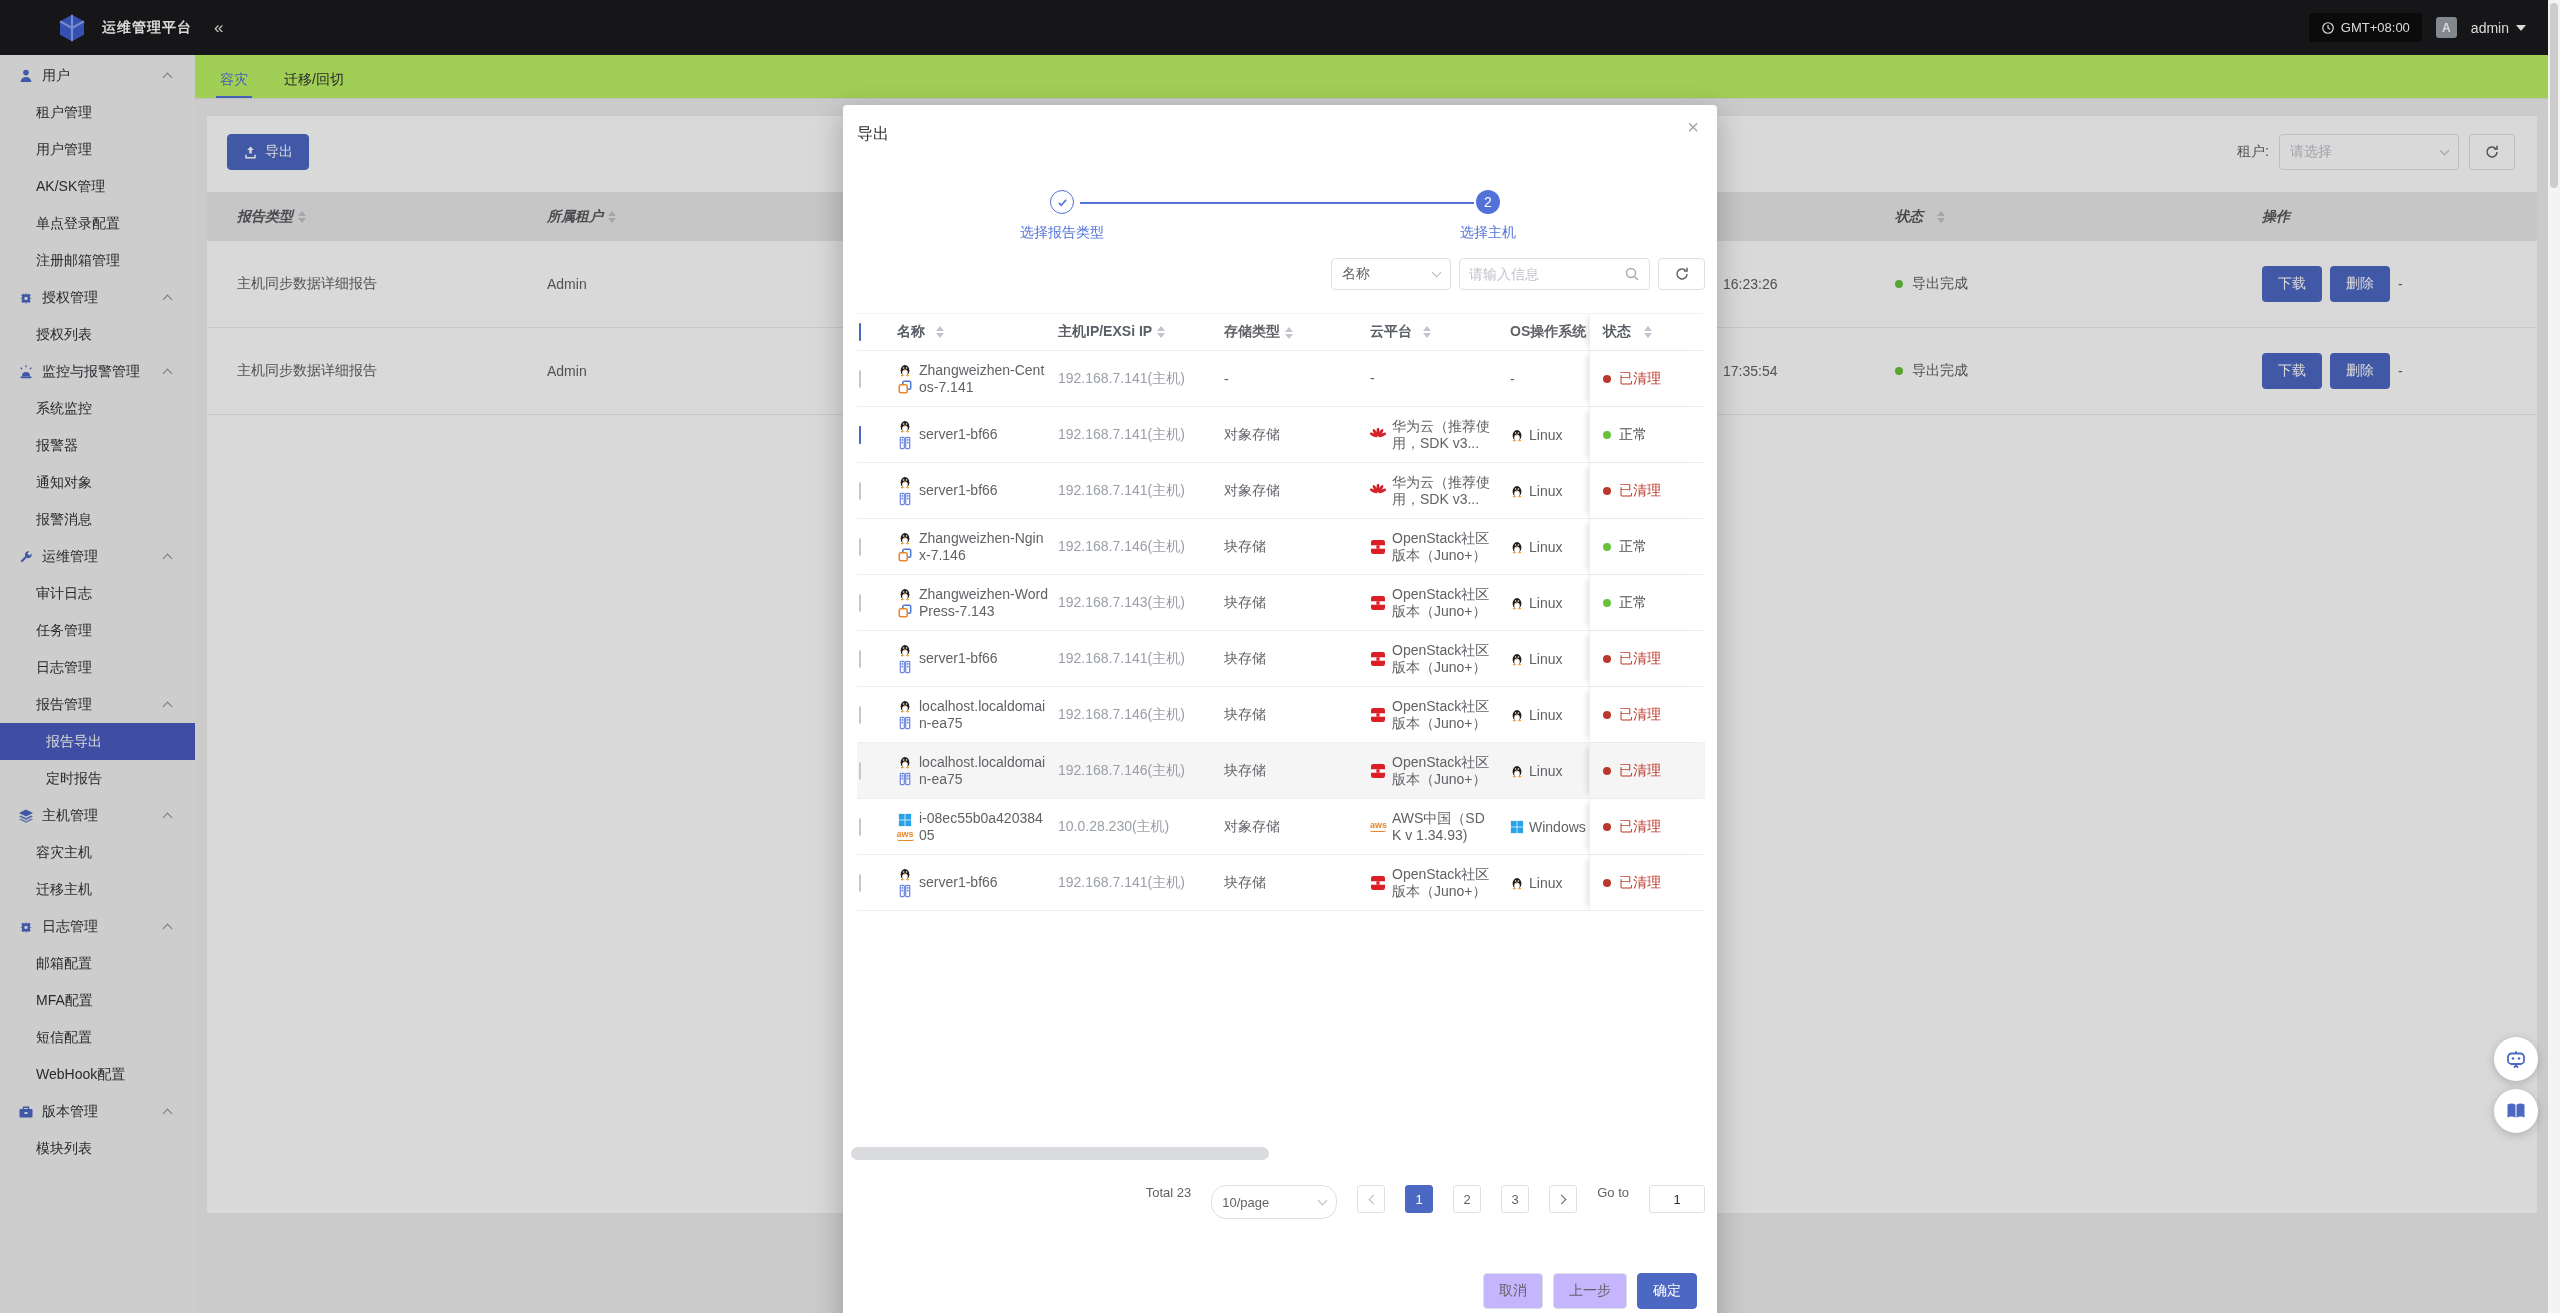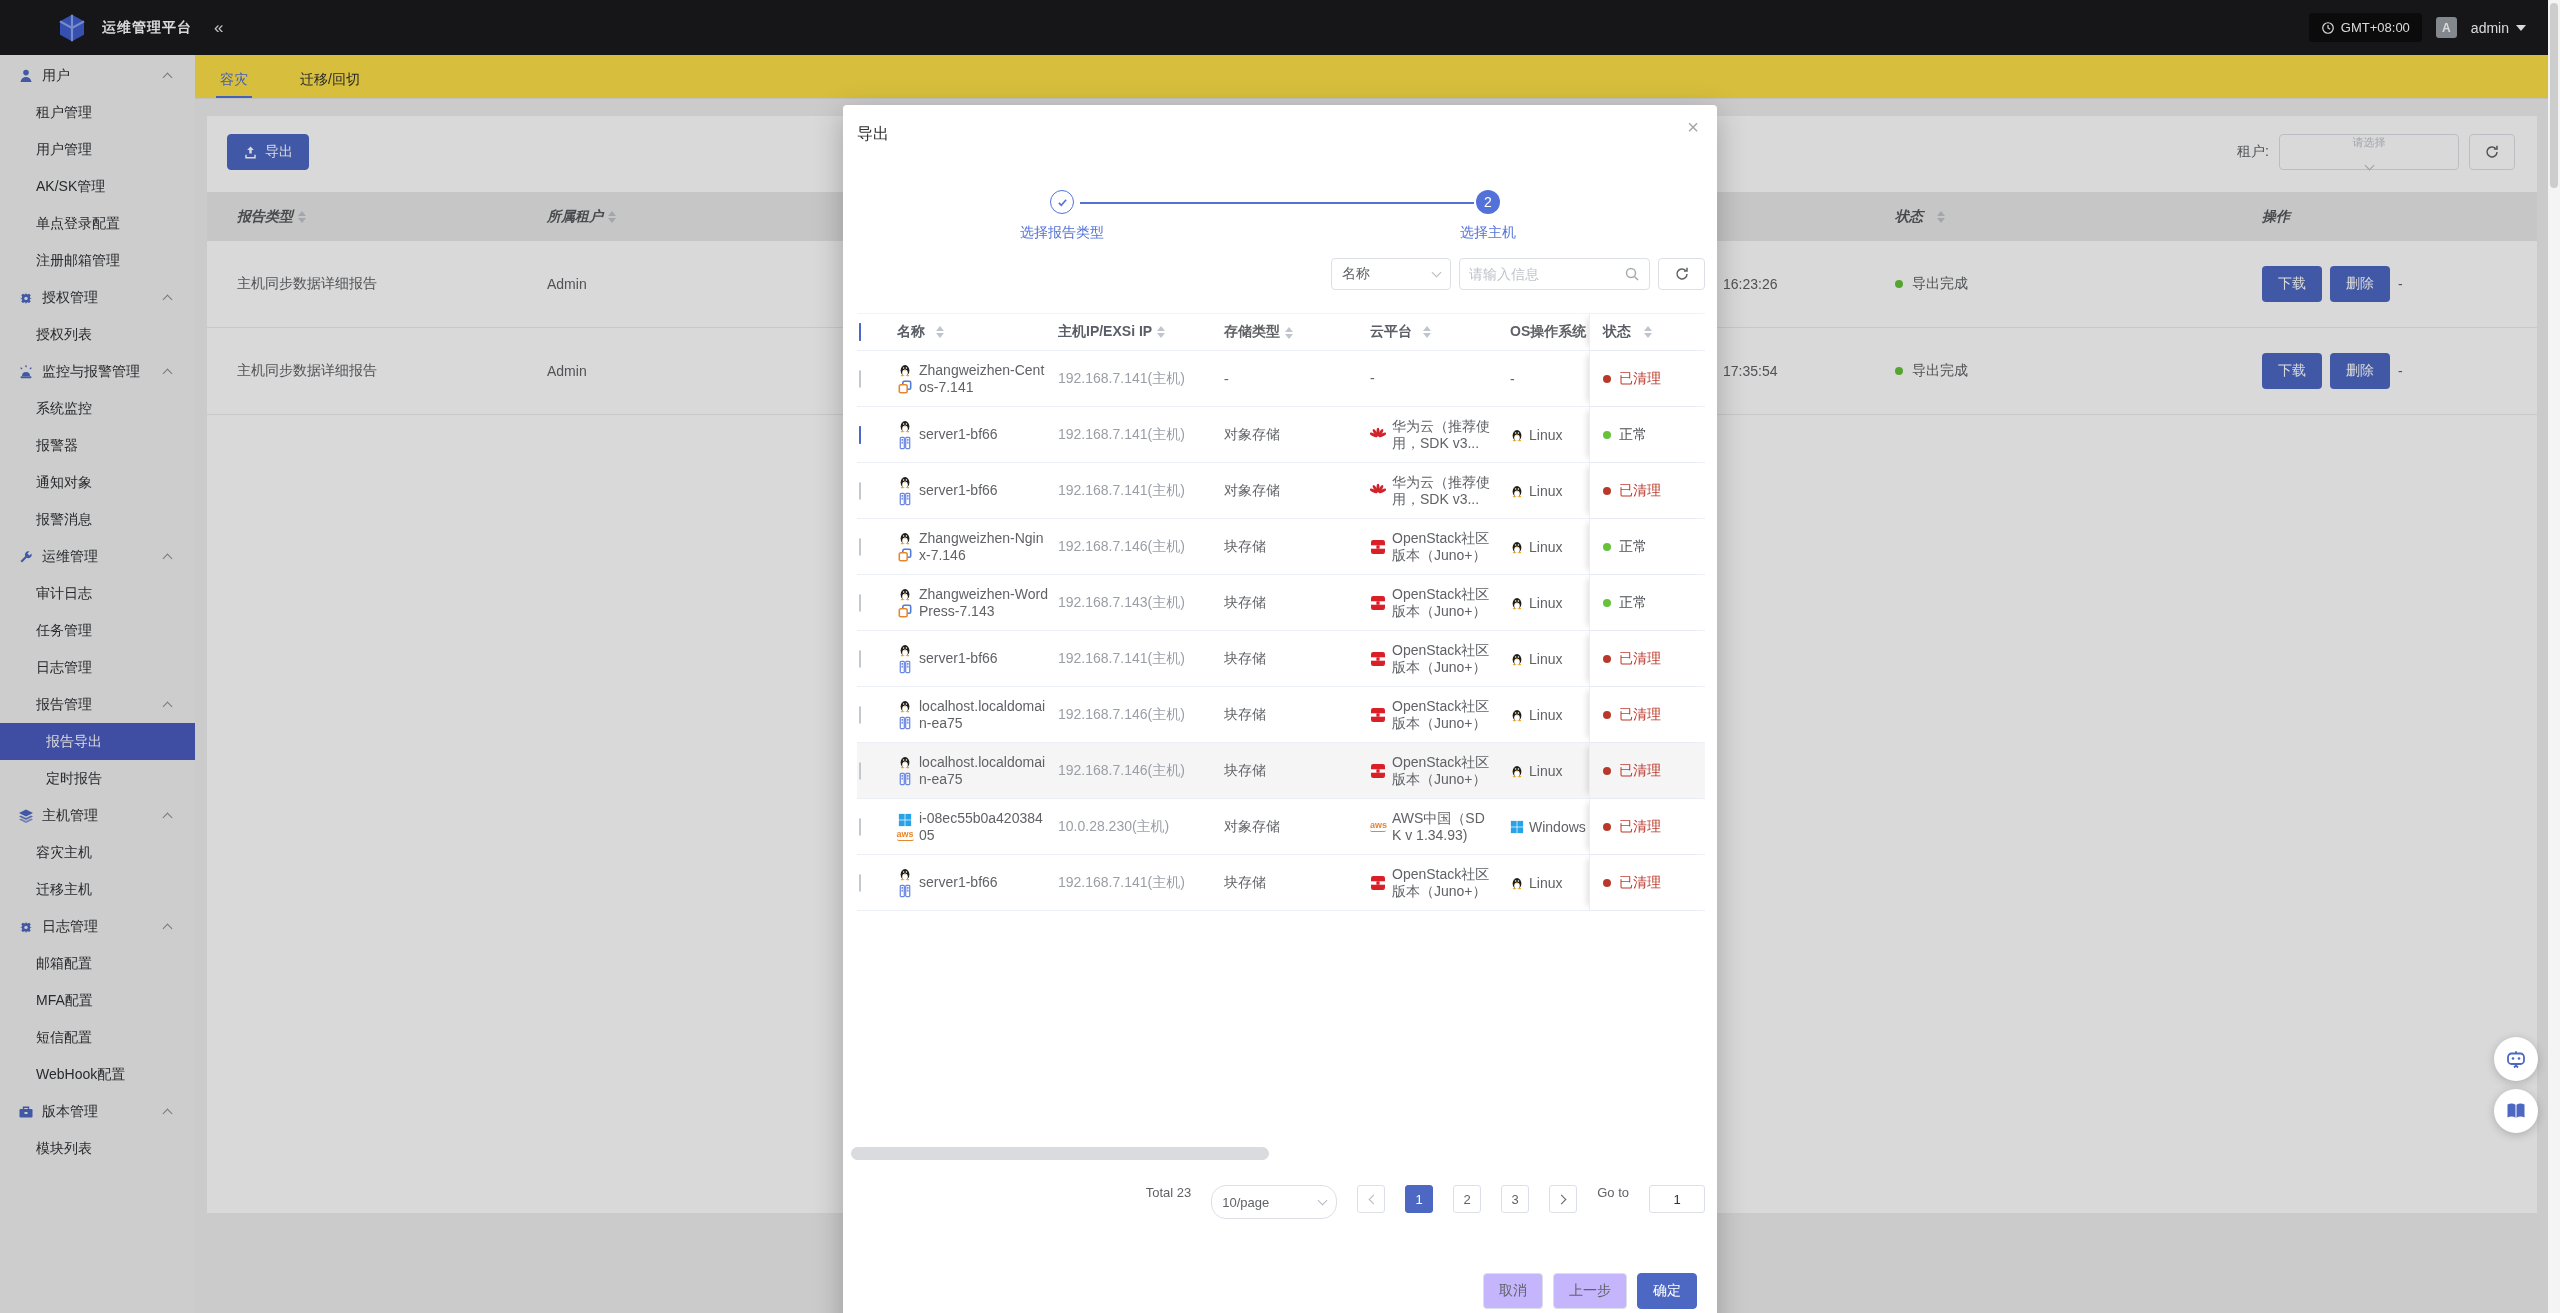--- a/index.html
+++ b/index.html
@@ -23,31 +23,31 @@
   
   .sidebar{position:absolute;left:0;top:55px;bottom:0;width:195px;background:#f1f1f1;z-index:1;padding-top:2px;}
   .si{height:37px;display:flex;align-items:center;font-size:14px;color:#2f3236;cursor:pointer;position:relative;}
   .si .sic{width:16px;height:16px;margin-left:18px;margin-right:8px;color:#4d68c3;flex:none;}
   .si.s .sil{margin-left:36px;}
   .si.s2 .sil{margin-left:46px;}
   .si.active{background:#4a5cc0;color:#fff;}
   .chv{width:7px;height:7px;border-right:1.4px solid #8a8f96;border-bottom:1.4px solid #8a8f96;position:absolute;right:24px;}
   .chv.up{transform:rotate(-135deg);top:17px;}
   
-  .tabs{position:absolute;left:195px;top:55px;right:0;height:44px;display:flex;align-items:flex-end;padding:0 0 9px 25px;gap:52px;border-bottom:1px solid #e2e2e2;background:#fde047;}
+  .tabs{position:absolute;left:195px;top:55px;right:0;height:44px;display:flex;align-items:flex-end;padding:0 0 9px 25px;gap:36px;border-bottom:1px solid #e2e2e2;background:#bef264;}
   .tab{font-size:14px;color:#303133;position:relative;cursor:pointer;}
   .tab.active{color:#5272d9;}
   .tab.active::after{content:"";position:absolute;left:-4px;right:-4px;bottom:-9px;height:2px;background:#5272d9;}
   .card{position:absolute;left:207px;top:116px;width:2330px;height:1097px;background:#fff;}
   .toolbar{display:flex;justify-content:space-between;align-items:center;padding:18px 22px 0 20px;}
   .btn{height:36px;border-radius:4px;font-size:14px;display:inline-flex;align-items:center;justify-content:center;cursor:pointer;border:1px solid var(--border);background:#c4b5fd;color:#606266;padding:0 15px;}
   .btn.primary{background:var(--primary);border-color:var(--primary);color:#fff;}
   .btn .bic{width:15px;height:15px;margin-right:7px;}
   .tfilter{display:flex;align-items:center;gap:10px;font-size:14px;color:#606266;}
-  .sel{width:180px;height:36px;border:1px solid var(--border);border-radius:4px;background:#fff;display:flex;align-items:center;justify-content:space-between;padding:0 10px;color:#bfc3cb;font-size:11px;cursor:pointer;flex-direction:column;}
+  .sel{width:180px;height:36px;border:1px solid var(--border);border-radius:4px;background:#fff;display:flex;align-items:center;justify-content:space-between;padding:0 10px;color:#bfc3cb;font-size:14px;cursor:pointer;}
   .chev{width:7px;height:7px;border-right:1.4px solid #b7bac1;border-bottom:1.4px solid #b7bac1;transform:rotate(45deg);margin-top:-3px;}
   .iconbtn{width:46px;height:36px;border:1px solid var(--border);border-radius:4px;background:#fff;display:flex;align-items:center;justify-content:center;cursor:pointer;}
   .btable{margin-top:22px;}
   .bhead{display:flex;align-items:center;height:49px;background:#e9e9e9;font-size:14px;color:#55585c;font-weight:bold;font-style:italic;}
   .brow{display:flex;align-items:center;height:87px;border-bottom:1px solid #ececec;font-size:14px;color:#606266;}
   .bc1{width:340px;padding-left:30px;flex:none;}
   .bc2{width:1176px;flex:none;}
   .bc3{width:172px;flex:none;}
   .bc4{width:367px;flex:none;display:flex;align-items:center;gap:9px;}
   .bc5{flex:1;display:flex;align-items:center;gap:8px;}

